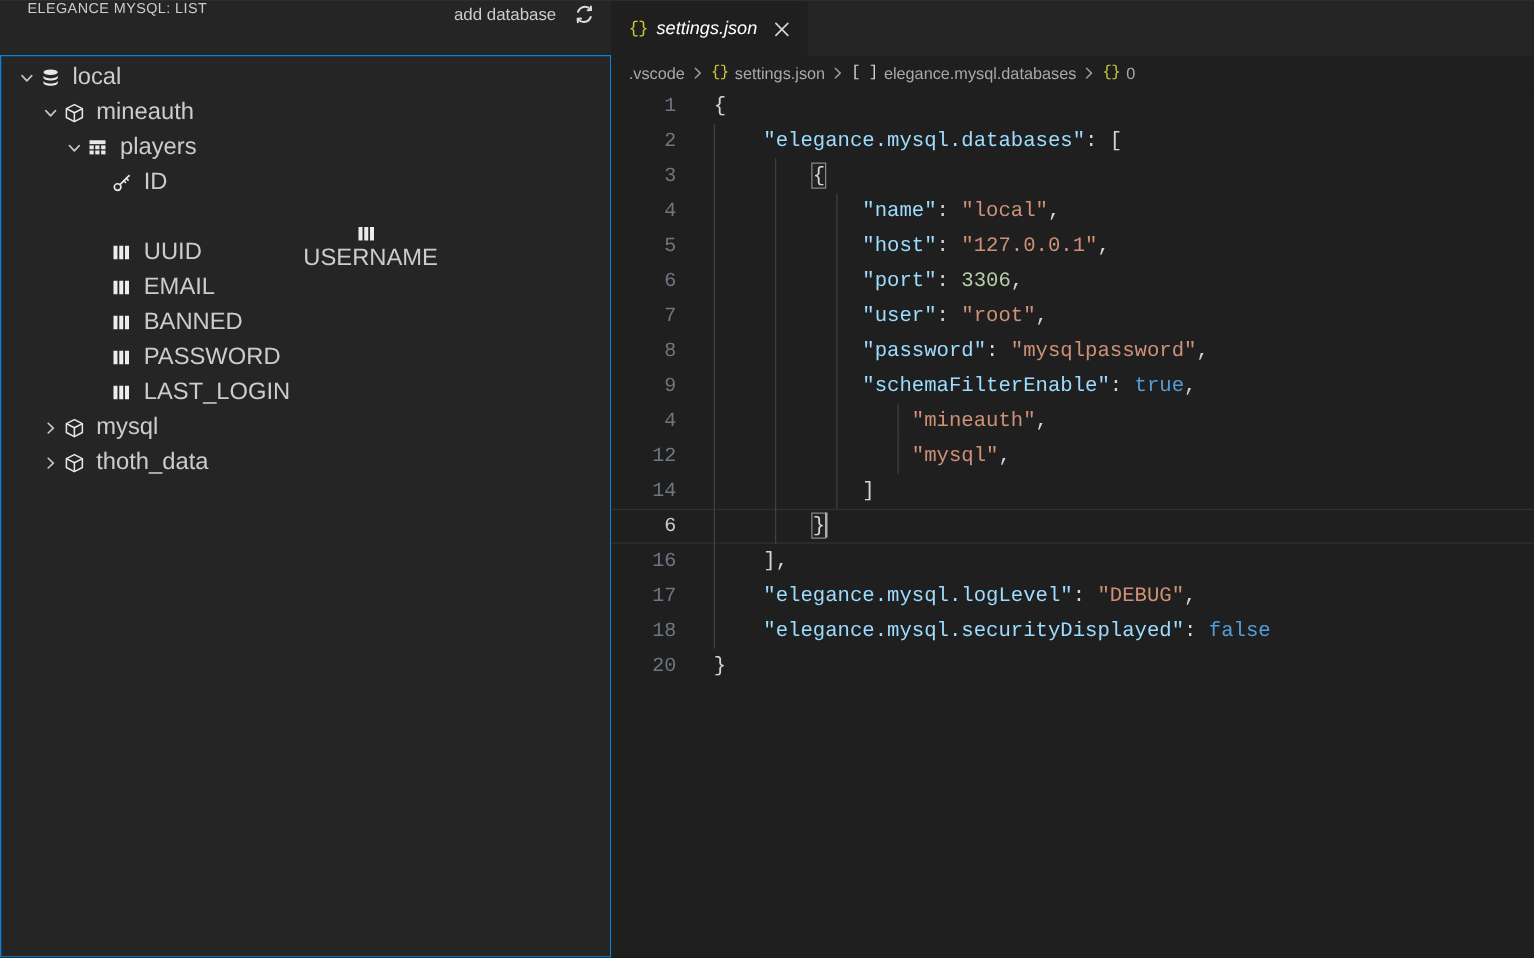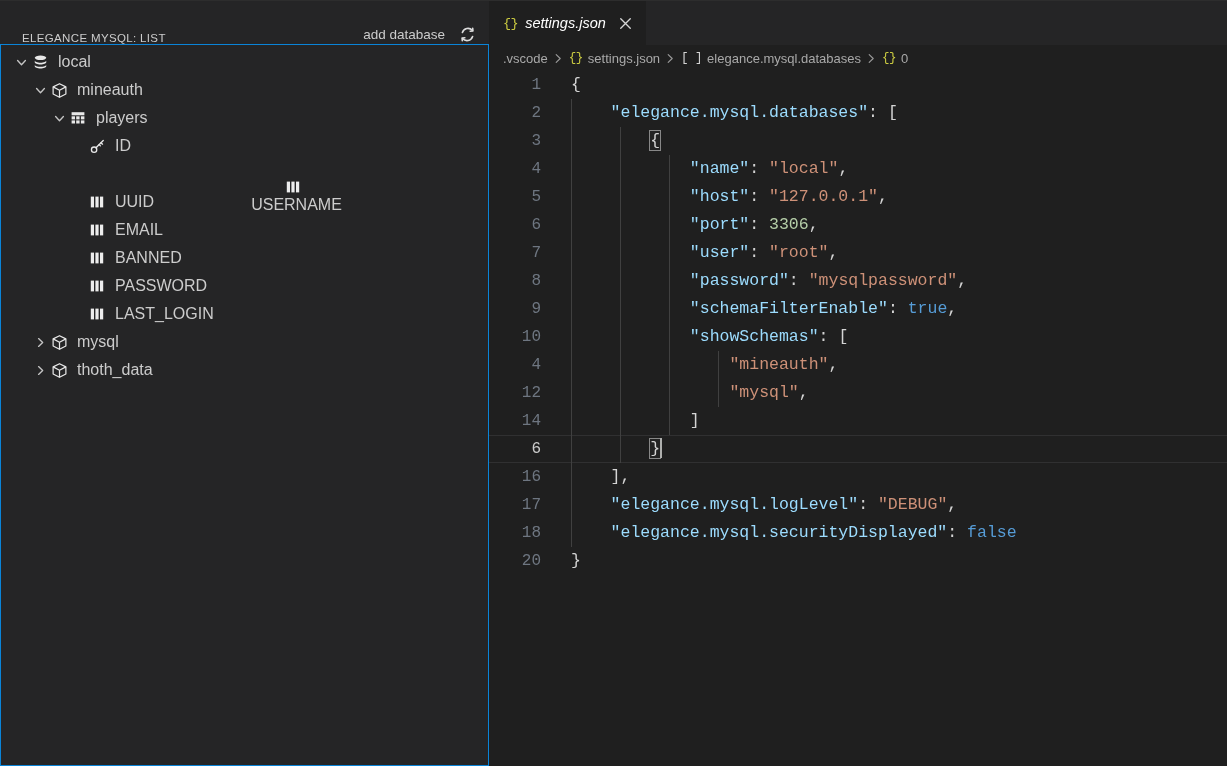--- a/index.html
+++ b/index.html
@@ -30,21 +30,21 @@
     display: flex;
     flex-direction: column;
     flex: none;
     position: relative;
     box-sizing: border-box;
   }
   .panel-header {
     height: 44px;
     flex: none;
     display: flex;
-    align-items: flex-end;
+    align-items: flex-start;
     padding: 0 12px 0 22px;
     box-sizing: border-box;
     background: #252526;
     border-top: 1px solid #2d2d2d;
   }
   .panel-title {
     font-size: 11.5px;
     letter-spacing: 0.35px;
     color: #cccccc;
     font-weight: 400;
@@ -80,21 +80,21 @@
     overflow: hidden;
     position: relative;
   }
   .tree {
     padding-top: 3px;
   }
   .tree-row {
     height: 28px;
     display: flex;
     align-items: center;
-    font-size: 16px;
+    font-size: 19px;
     color: #cccccc;
     white-space: nowrap;
     box-sizing: border-box;
   }
   .twisty {
     width: 18px;
     height: 18px;
     flex: none;
     display: flex;
     align-items: center;
@@ -525,21 +525,20 @@
       <div class="code-lines" id="code-root">
           <div class="line"><div class="gutter">1</div><div class="code-text"><span></span><span class="p">{</span></div></div>
           <div class="line"><div class="gutter">2</div><div class="code-text"><span class="ig ig1"></span><span>    </span><span class="k">"elegance.mysql.databases"</span><span class="p">: </span><span class="p">[</span></div></div>
           <div class="line"><div class="gutter">3</div><div class="code-text"><span class="ig ig1"></span><span class="ig ig2"></span><span>        </span><span class="p match">{</span></div></div>
           <div class="line"><div class="gutter">4</div><div class="code-text"><span class="ig ig1"></span><span class="ig ig2"></span><span class="ig ig3"></span><span>            </span><span class="k">"name"</span><span class="p">: </span><span class="s">"local"</span><span class="p">,</span></div></div>
           <div class="line"><div class="gutter">5</div><div class="code-text"><span class="ig ig1"></span><span class="ig ig2"></span><span class="ig ig3"></span><span>            </span><span class="k">"host"</span><span class="p">: </span><span class="s">"127.0.0.1"</span><span class="p">,</span></div></div>
           <div class="line"><div class="gutter">6</div><div class="code-text"><span class="ig ig1"></span><span class="ig ig2"></span><span class="ig ig3"></span><span>            </span><span class="k">"port"</span><span class="p">: </span><span class="n">3306</span><span class="p">,</span></div></div>
           <div class="line"><div class="gutter">7</div><div class="code-text"><span class="ig ig1"></span><span class="ig ig2"></span><span class="ig ig3"></span><span>            </span><span class="k">"user"</span><span class="p">: </span><span class="s">"root"</span><span class="p">,</span></div></div>
           <div class="line"><div class="gutter">8</div><div class="code-text"><span class="ig ig1"></span><span class="ig ig2"></span><span class="ig ig3"></span><span>            </span><span class="k">"password"</span><span class="p">: </span><span class="s">"mysqlpassword"</span><span class="p">,</span></div></div>
           <div class="line"><div class="gutter">9</div><div class="code-text"><span class="ig ig1"></span><span class="ig ig2"></span><span class="ig ig3"></span><span>            </span><span class="k">"schemaFilterEnable"</span><span class="p">: </span><span class="b">true</span><span class="p">,</span></div></div>
-          <div class="line"><div class="gutter">10</div><div class="code-text"><span class="ig ig1"></span><span class="ig ig2"></span><span class="ig ig3"></span><span>            </span><span class="k">"showSchemas"</span><span class="p">: </span><span class="p">[</span></div></div>
           <div class="line"><div class="gutter">4</div><div class="code-text"><span class="ig ig1"></span><span class="ig ig2"></span><span class="ig ig3"></span><span class="ig ig4"></span><span>                </span><span class="s">"mineauth"</span><span class="p">,</span></div></div>
           <div class="line"><div class="gutter">12</div><div class="code-text"><span class="ig ig1"></span><span class="ig ig2"></span><span class="ig ig3"></span><span class="ig ig4"></span><span>                </span><span class="s">"mysql"</span><span class="p">,</span></div></div>
           <div class="line"><div class="gutter">14</div><div class="code-text"><span class="ig ig1"></span><span class="ig ig2"></span><span class="ig ig3"></span><span>            </span><span class="p">]</span></div></div>
           <div class="line active"><div class="gutter">6</div><div class="code-text"><span class="ig ig1"></span><span class="ig ig2"></span><span>        </span><span class="p match">}</span><span class="cursor"></span></div></div>
           <div class="line"><div class="gutter">16</div><div class="code-text"><span class="ig ig1"></span><span>    </span><span class="p">]</span><span class="p">,</span></div></div>
           <div class="line"><div class="gutter">17</div><div class="code-text"><span class="ig ig1"></span><span>    </span><span class="k">"elegance.mysql.logLevel"</span><span class="p">: </span><span class="s">"DEBUG"</span><span class="p">,</span></div></div>
           <div class="line"><div class="gutter">18</div><div class="code-text"><span class="ig ig1"></span><span>    </span><span class="k">"elegance.mysql.securityDisplayed"</span><span class="p">: </span><span class="b">false</span></div></div>
           <div class="line"><div class="gutter">20</div><div class="code-text"><span></span><span class="p">}</span></div></div>
         </div>
       <div class="sb-v"></div>

